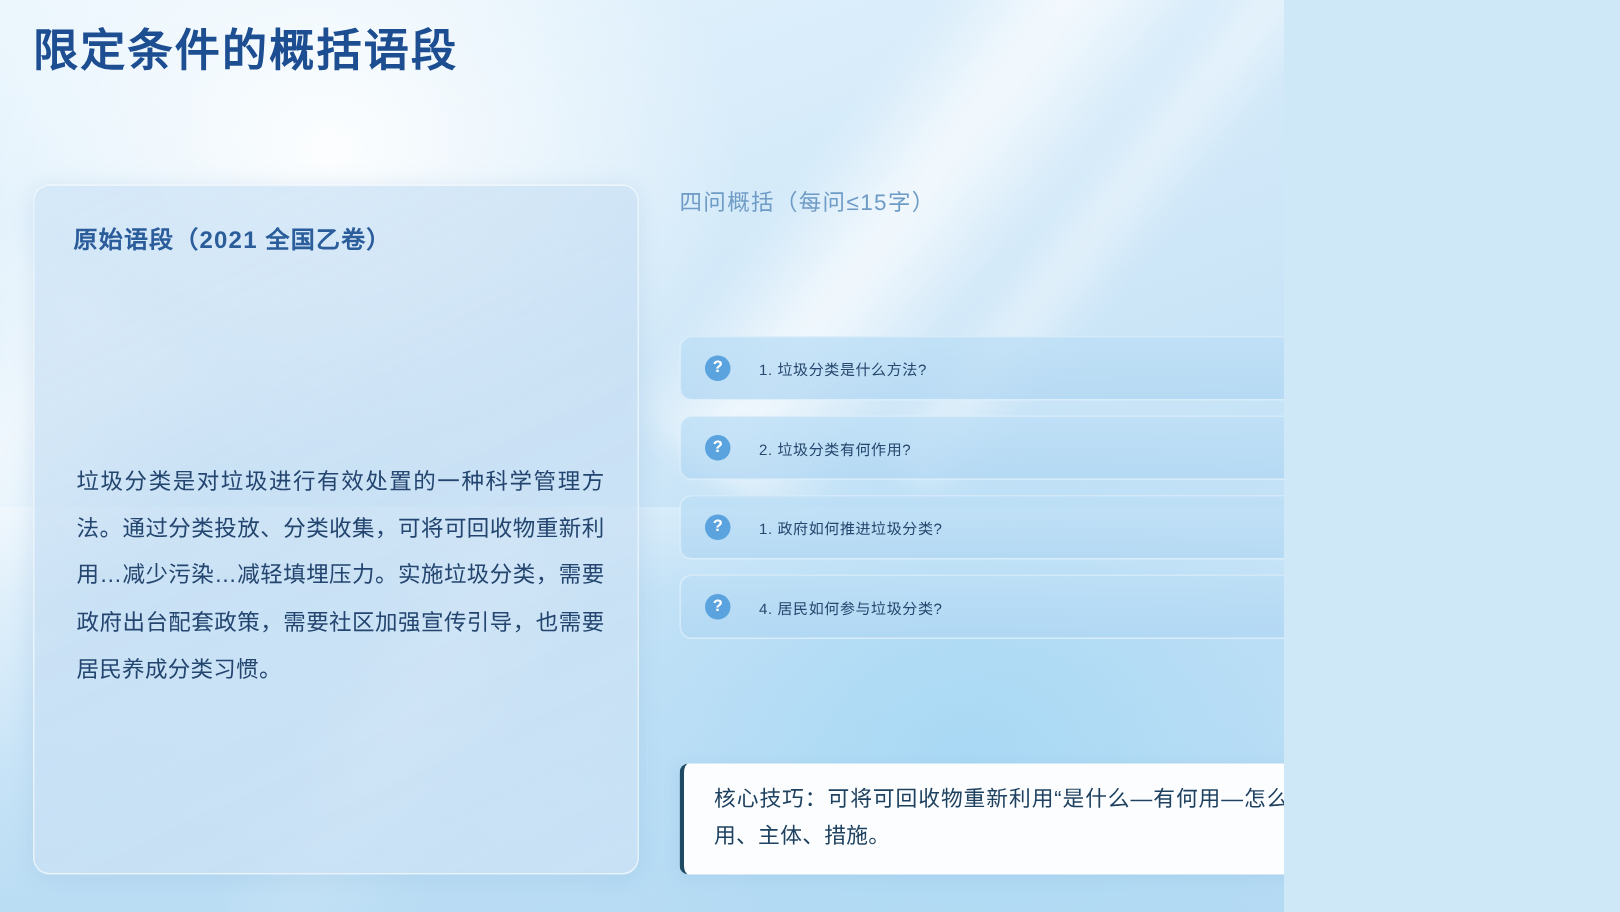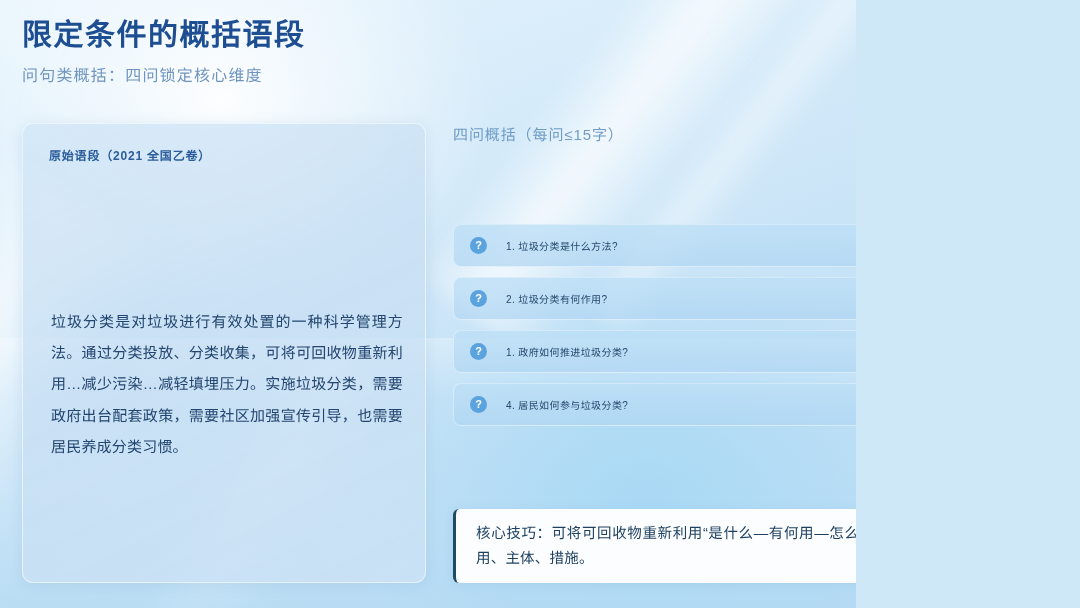--- a/index.html
+++ b/index.html
@@ -120,21 +120,21 @@
     height: 460px;
     box-sizing: border-box;
     border-radius: 11px;
     background: linear-gradient(155deg, rgba(208,229,246,0.78) 0%, rgba(198,222,243,0.70) 40%, rgba(206,227,245,0.74) 100%);
     border: 1px solid rgba(255,255,255,0.55);
     box-shadow: 0 2px 14px rgba(110,160,205,0.18);
     padding: 22px 26px;
     overflow: hidden;
   }
   .source-card-title {
-    font-size: 12px;
+    font-size: 16px;
     font-weight: 700;
     color: #2b5d9b;
     letter-spacing: 0.8px;
     margin: 0;
     white-space: nowrap;
   }
   .source-card-body {
     position: absolute;
     left: 28px;
     right: 22px;
@@ -236,21 +236,20 @@
   <div class="bg-glow-br"></div>
   <div class="bg-streak s1"></div>
   <div class="bg-streak s2"></div>
   <div class="bg-streak s3"></div>
   <div class="bg-streak s4"></div>
   <div class="bg-band b1"></div>
   <div class="bg-band b2"></div>
 
   <div class="header">
     <h1 class="page-title">限定条件的概括语段</h1>
-    <p class="page-subtitle">问句类概括：四问锁定核心维度</p>
   </div>
 
   <div class="source-card">
     <h2 class="source-card-title">原始语段（2021 全国乙卷）</h2>
     <p class="source-card-body">垃圾分类是对垃圾进行有效处置的一种科学管理方法。通过分类投放、分类收集，可将可回收物重新利用…减少污染…减轻填埋压力。实施垃圾分类，需要政府出台配套政策，需要社区加强宣传引导，也需要居民养成分类习惯。</p>
   </div>
 
   <div class="right-col">
     <p class="questions-label">四问概括（每问≤15字）</p>
   </div>

